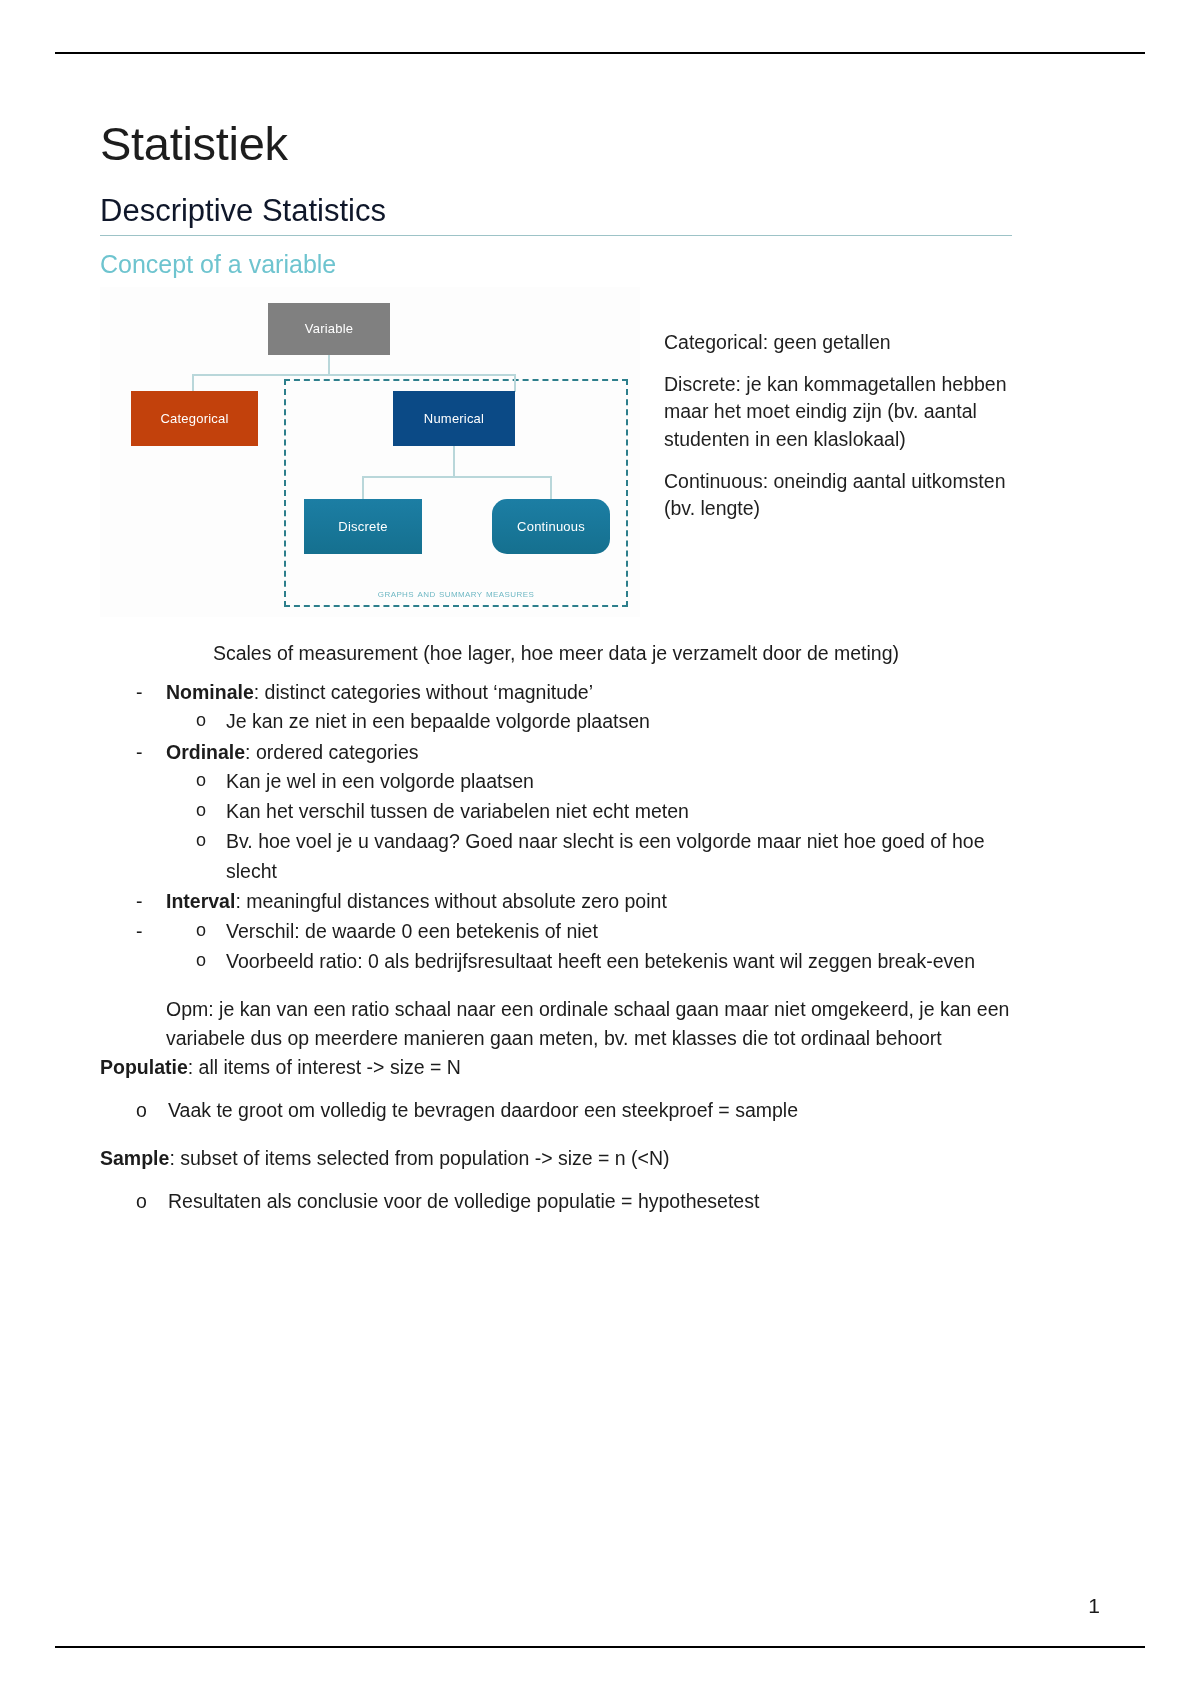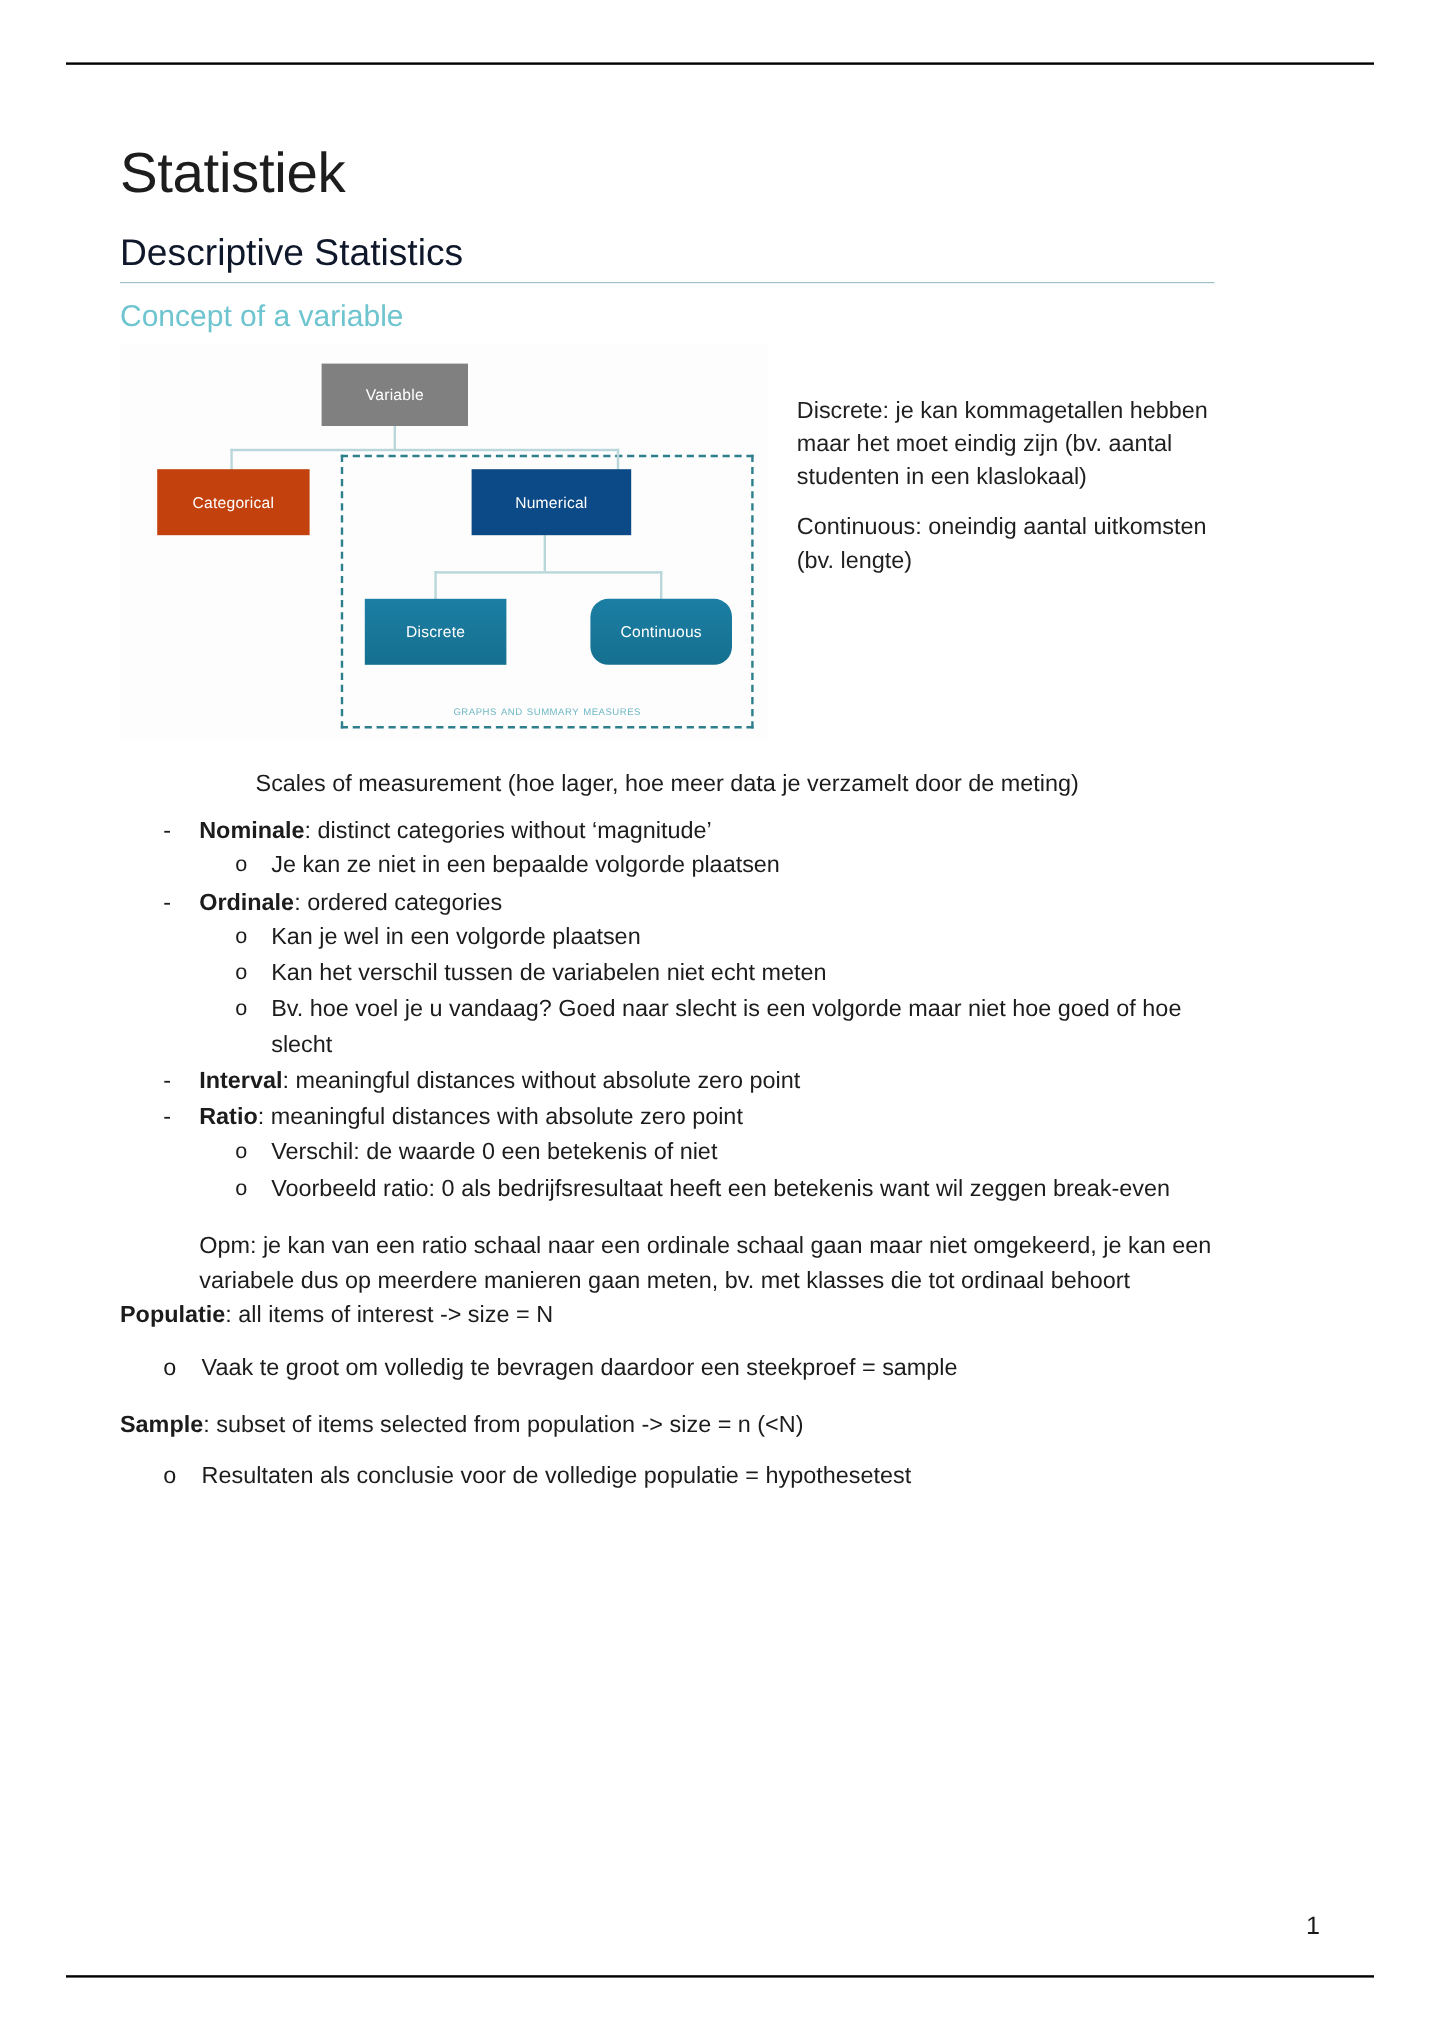--- a/index.html
+++ b/index.html
@@ -107,21 +107,21 @@
     width: 122px; height: 52px;
   }
   .node.cat {
     background: #c2410c;
     left: 31px; top: 104px;
     width: 127px; height: 55px;
   }
   .node.num {
     background: #0b4a86;
     left: 293px; top: 104px;
-    width: 133px; height: 55px;
+    width: 122px; height: 55px;
   }
   .node.disc {
     background: linear-gradient(180deg,#1c7ea4 0%, #15708f 100%);
     left: 204px; top: 212px;
     width: 118px; height: 55px;
   }
   .node.cont {
     background: linear-gradient(180deg,#1c7ea4 0%, #15708f 100%);
     left: 392px; top: 212px;
     width: 118px; height: 55px; border-radius: 15px;
@@ -281,20 +281,21 @@
         <div class="conn v6"></div>
 
         <div class="node root">Variable</div>
         <div class="node cat">Categorical</div>
         <div class="node num">Numerical</div>
         <div class="node disc">Discrete</div>
         <div class="node cont">Continuous</div>
       </div>
 
       <div class="side-notes">
+        <p>Categorical: geen getallen</p>
         <p>Discrete: je kan kommagetallen hebben maar het moet eindig zijn (bv. aantal studenten in een klaslokaal)</p>
         <p>Continuous: oneindig aantal uitkomsten (bv. lengte)</p>
       </div>
 
     </div>
 
     <div class="body-text">
 
       <p class="lead">Scales of measurement (hoe lager, hoe meer data je verzamelt door de meting)</p>
 
@@ -330,21 +331,20 @@
           </ul>
         </li>
 
         <li>
           <span class="marker">-</span>
           <span><b>Interval</b><span>: meaningful distances without absolute zero point</span></span>
         </li>
 
         <li>
           <span class="marker">-</span>
-          <span><b>Ratio</b><span>: meaningful distances with absolute zero point</span></span>
           <ul class="circle-list">
             <li>
               <span class="marker">o</span>
               <span>Verschil: de waarde 0 een betekenis of niet</span>
             </li>
             <li>
               <span class="marker">o</span>
               <span>Voorbeeld ratio: 0 als bedrijfsresultaat heeft een betekenis want wil zeggen break-even</span>
             </li>
           </ul>

